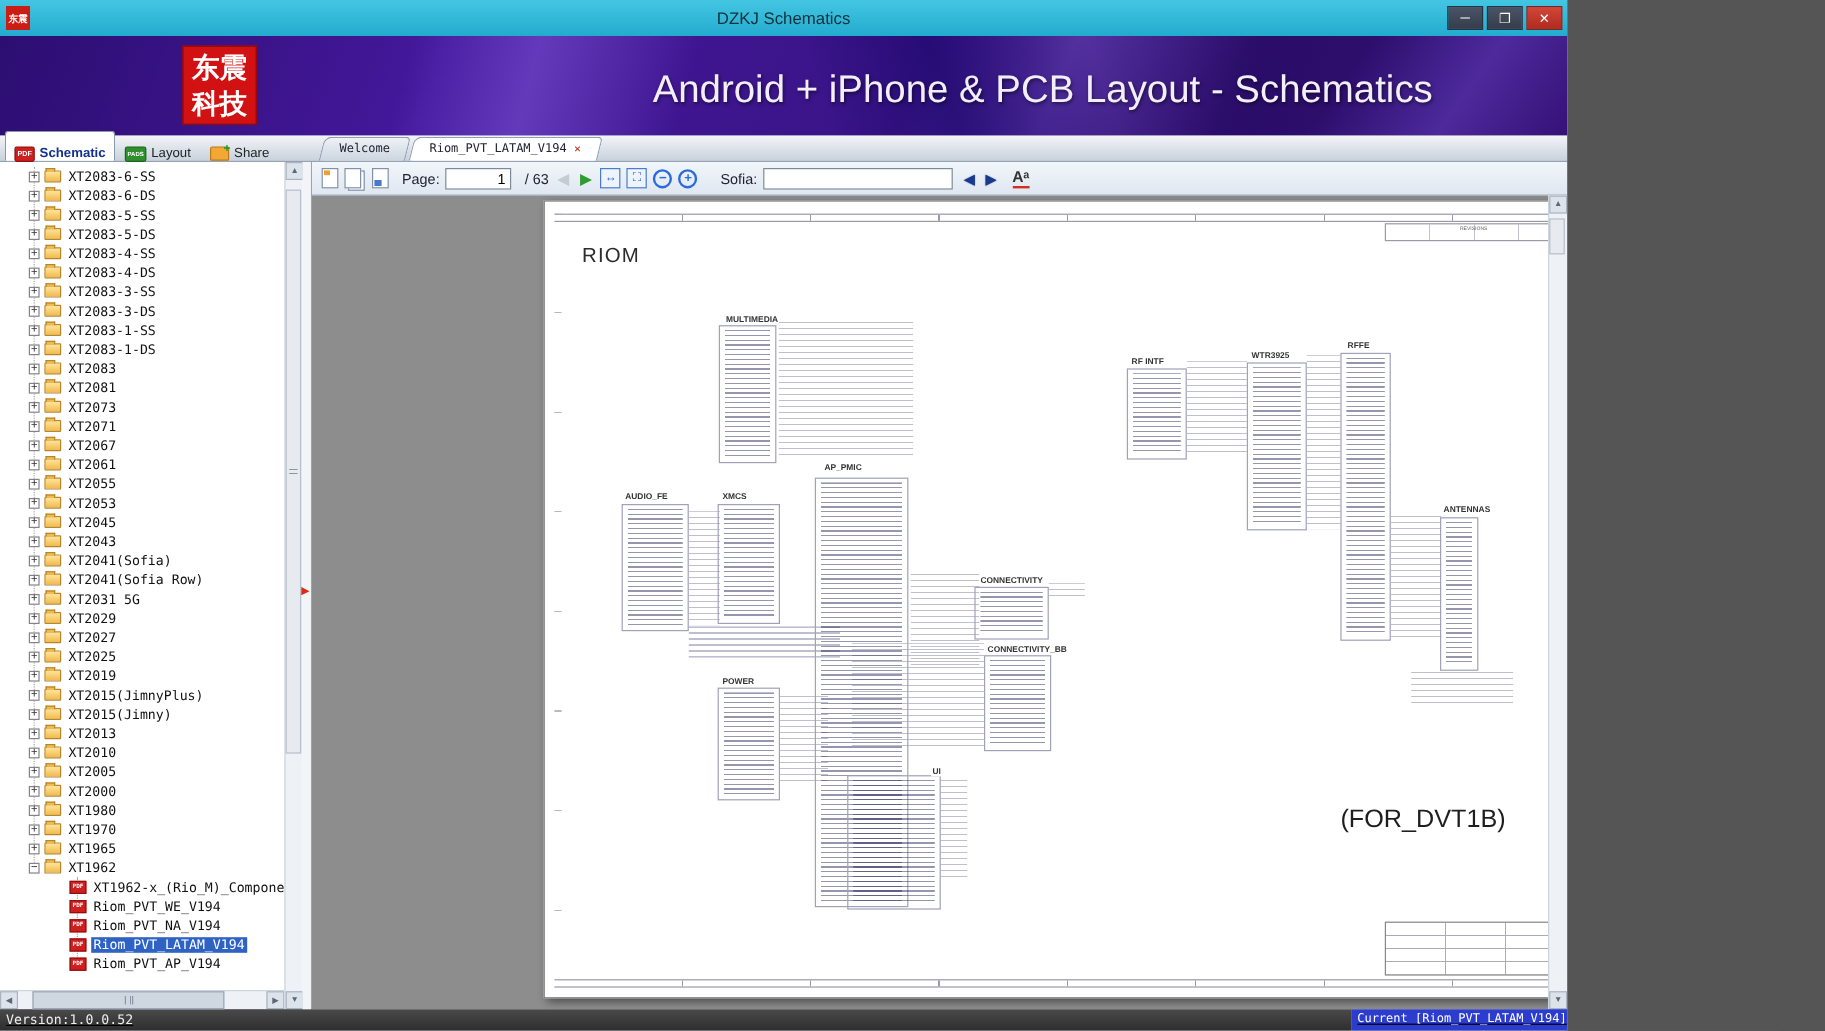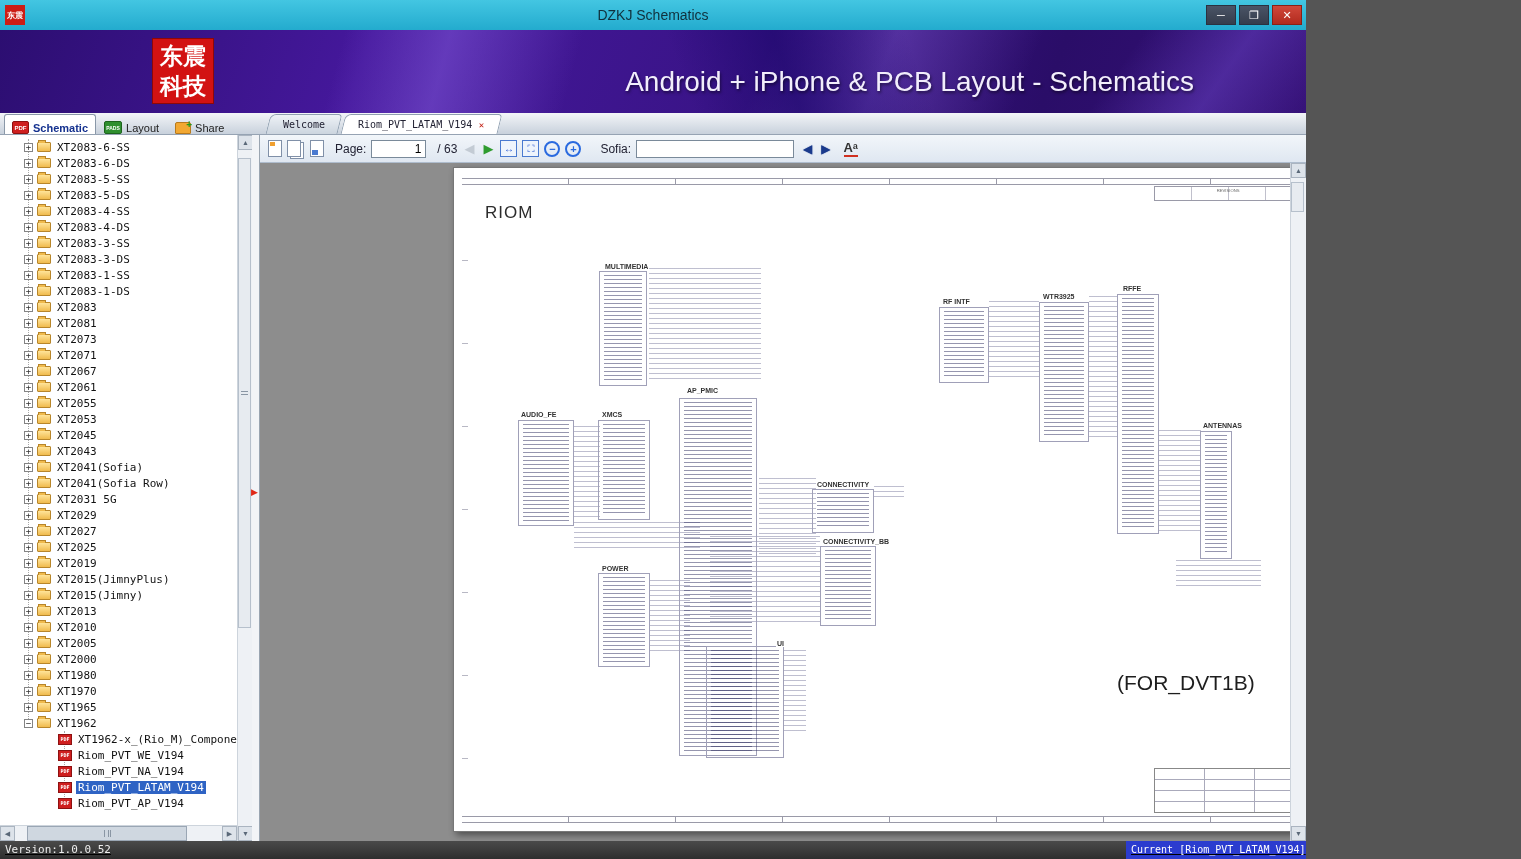--- a/index.html
+++ b/index.html
@@ -26,28 +26,28 @@
   .banner::before { content:""; position:absolute; inset:0; background:
       linear-gradient(105deg, transparent 26%, rgba(140,100,230,.45) 34%, transparent 44%),
       linear-gradient(70deg, transparent 52%, rgba(30,8,110,.65) 60%, transparent 70%),
       linear-gradient(112deg, transparent 58%, rgba(160,120,245,.32) 67%, transparent 78%),
       linear-gradient(125deg, transparent 84%, rgba(120,80,220,.4) 92%, transparent 100%); }
   .logo { position:absolute; left:152px; top:8px; width:62px; height:66px; background:#d21212;
           border:1px solid #8c0808; color:#fff; font-weight:bold; font-size:23px; line-height:30px;
           text-align:center; display:flex; flex-direction:column; justify-content:center; }
   .appname { position:absolute; left:232px; top:22px; font-size:37px; font-weight:bold; color:#fff;
              text-shadow:2px 2px 4px rgba(0,0,0,.55); letter-spacing:1px; }
-  .subtitle { position:absolute; right:112px; top:36px; font-size:28px; color:#f2eefc;
+  .subtitle { position:absolute; right:112px; top:26px; font-size:32px; color:#f2eefc;
               text-shadow:1px 2px 3px rgba(0,0,0,.5);margin-left:12px; }
 
   
   .tabbar { position:relative; height:22px; background:linear-gradient(#f3f5f8,#c8d1dc);
             border-bottom:1px solid #96a3b3; display:flex; align-items:flex-end; }
   .main-tabs { width:262px; display:flex; align-items:flex-end; padding-left:4px; }
-  .mtab { height:20px; display:flex; align-items:flex-end; padding:0 7px; font-size:11px; color:#222;
+  .mtab { height:20px; display:flex; align-items:flex-start; padding:12px 7px; font-size:11px; color:#222;
           cursor:pointer; border:1px solid transparent; border-bottom:none; gap:4px; }
   .mtab.active { background:#fff; border-color:#8a98a8; border-radius:3px 3px 0 0; color:#14318f; font-weight:bold; }
   .badge { display:inline-flex; align-items:center; justify-content:center; color:#fff; font-weight:bold;
            font-size:6px; letter-spacing:0; }
   .ic-pdf { width:17px; height:13px; background:#cf1f1f; border:1px solid #8d1111; border-radius:2px; }
   .ic-pads { width:18px; height:13px; background:#2f8f2f; border:1px solid #1d641d; border-radius:2px; font-size:5px; }
   .ic-share { position:relative; width:16px; height:12px; background:#f2a832; border:1px solid #b87a1d;
               border-radius:2px 2px 1px 1px; }
   .ic-share .plus { position:absolute; right:-2px; top:-4px; color:#1f9a1f; font-weight:bold; font-size:10px; }
   .doc-tabs { display:flex; align-items:flex-end; margin-left:6px; font-family:"DejaVu Sans Mono", monospace; }

